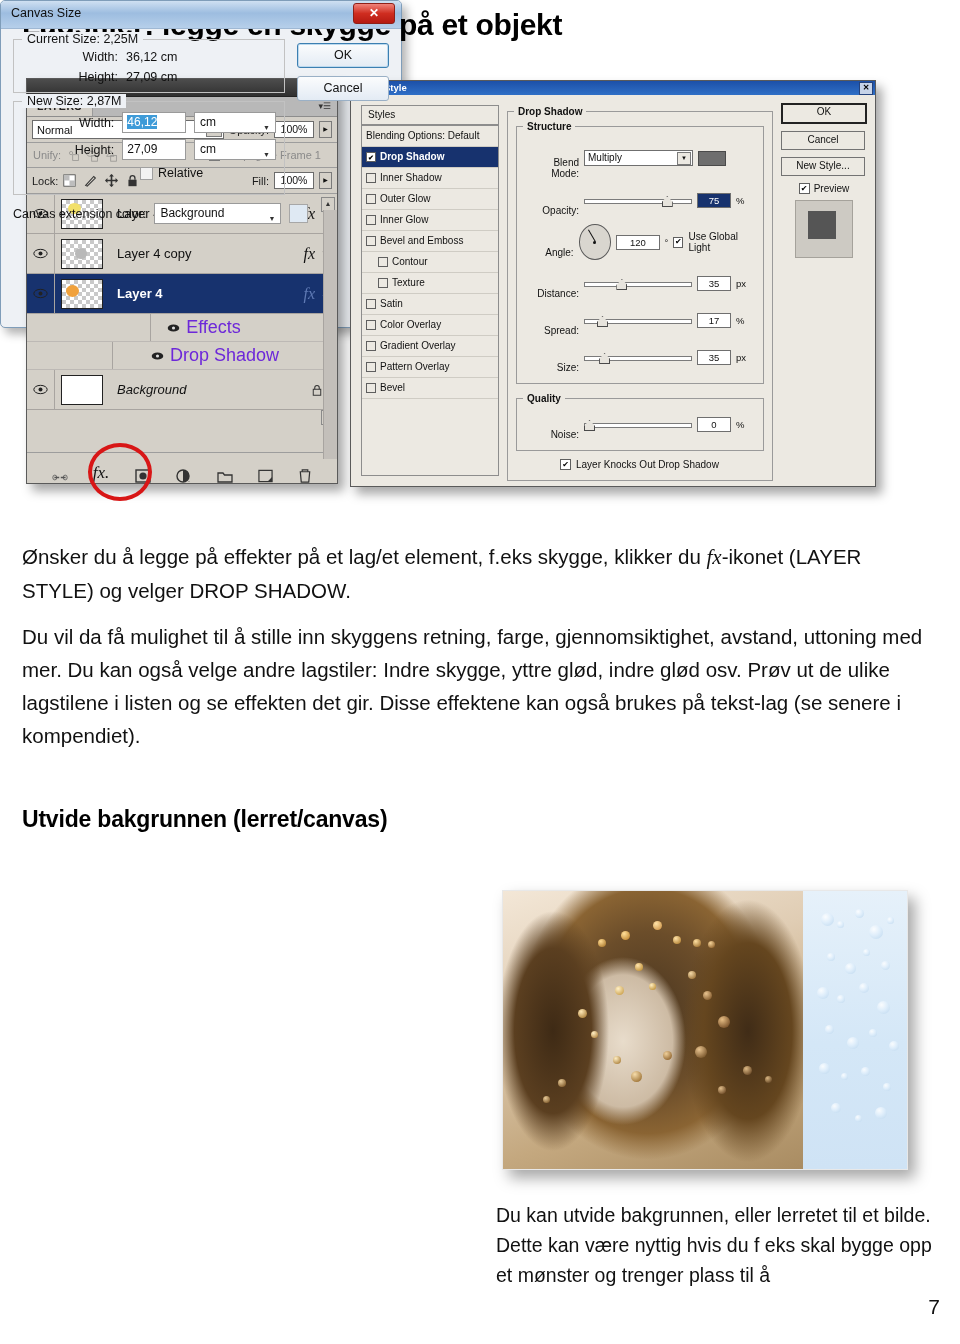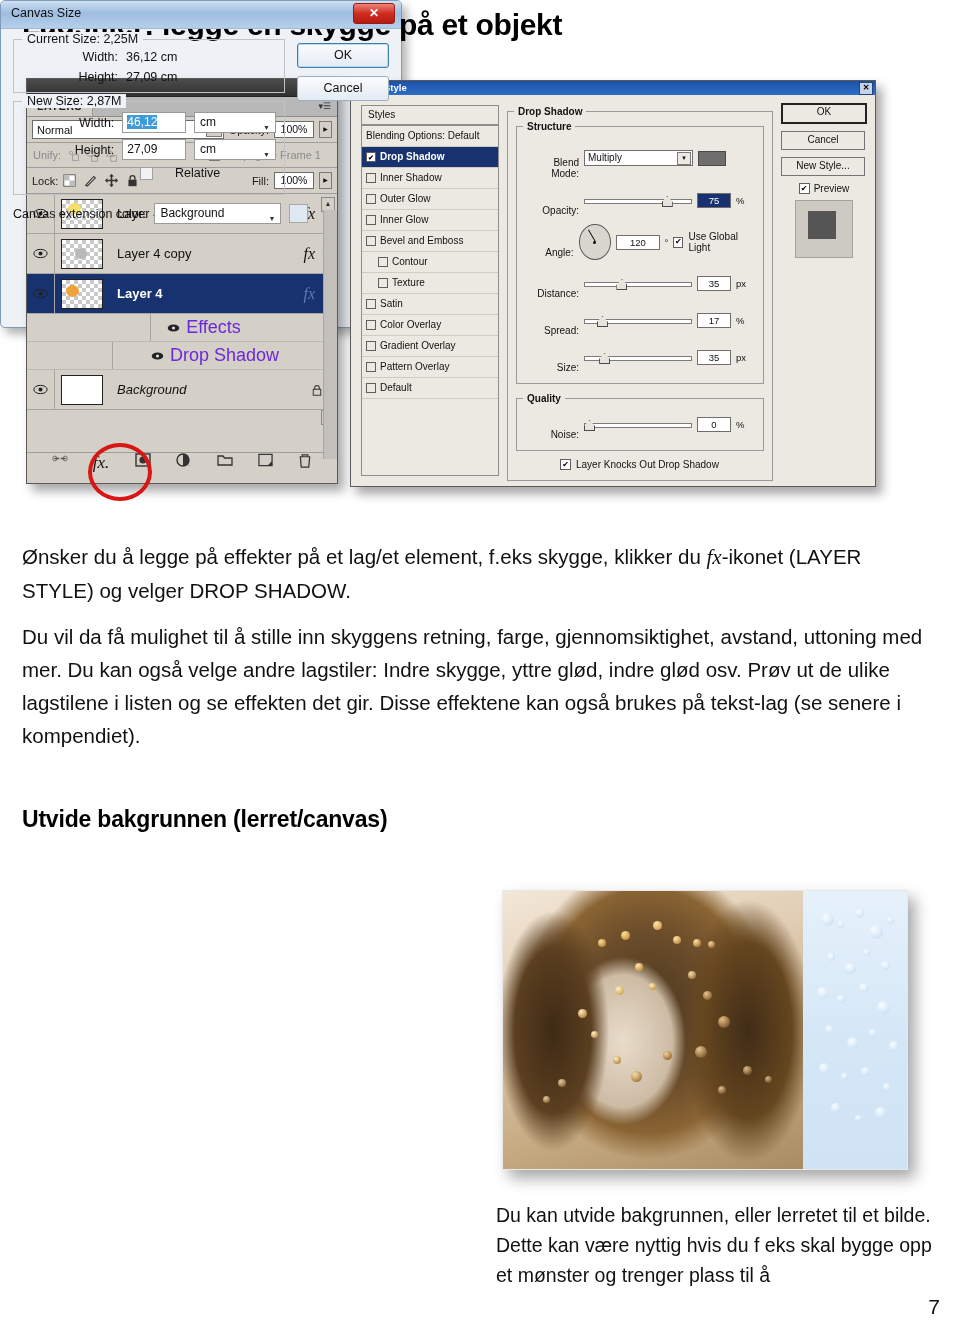--- a/index.html
+++ b/index.html
@@ -133,21 +133,21 @@
   .eyesm{width:13px;height:10px;margin-left:16px;margin-right:6px;}
   .sub-row.deep .eyesm{margin-left:38px;}
   .bg-thumb{width:40px;height:28px;border:1.5px solid #222;margin-left:6px;background:#fff;}
   .bg-name{flex:1;padding-left:14px;font-size:13px;font-style:italic;color:#111;}
 
   .scroll-col{
     position:absolute;right:0;top:0;width:13px;height:100%;background:#c3bfba;border-left:1px solid #a8a4a0;
   }
   .lp-bottombar{
     position:absolute;left:0;right:0;bottom:0;height:30px;background:#d4d0c8;
-    border-top:1px solid #9d9d9d;display:flex;align-items:flex-start;
+    border-top:1px solid #9d9d9d;display:flex;align-items:flex-end;
     justify-content:space-around;padding:0 12px;
   }
   .redcircle{
     position:absolute;left:88px;top:443px;width:56px;height:50px;
     border:4px solid #d81616;border-radius:50%;
   }
   .lp-updn{
     position:absolute;right:2px;width:12px;height:13px;background:#d4d0c8;
     border:1px solid #8a8a8a;font-size:7px;text-align:center;line-height:12px;color:#333;
   }
@@ -268,21 +268,21 @@
   .cgroup>.clabel{position:absolute;top:-8px;left:8px;background:#eef1f5;padding:0 5px;font-size:12.5px;}
   .crow{display:flex;align-items:center;justify-content:flex-start;gap:8px;margin-bottom:6px;font-size:12.5px;}
   .crow .lab{width:96px;text-align:right;}
   .cinput{width:60px;height:19px;background:#fff;border:1px solid #9a9a9a;font-size:12px;line-height:19px;padding-left:4px;}
   .cinput.hl span{background:#3e9bd8;color:#fff;}
   .cdd{
     width:78px;height:19px;background:#fff;border:1px solid #9a9a9a;font-size:12px;line-height:19px;
     padding-left:5px;position:relative;
   }
   .cdd .dar{position:absolute;right:5px;top:5px;font-size:7px;color:#333;}
-  .crel{display:flex;align-items:center;gap:22px;margin:2px 0 6px 118px;font-size:12.5px;}
+  .crel{display:flex;align-items:center;gap:5px;margin:2px 0 6px 118px;font-size:12.5px;}
   .cchk{width:11px;height:11px;border:1px solid #a0a0a0;background:#f2f2f2;}
   .anchor-wrap{display:flex;align-items:flex-start;gap:8px;margin-left:20px;}
   .anchor-lab{width:74px;text-align:right;font-size:12.5px;padding-top:4px;}
   .anchor-grid{display:grid;grid-template-columns:repeat(3,21px);grid-template-rows:repeat(3,21px);}
   .acell{border:1px solid #bfbfbf;display:flex;align-items:center;justify-content:center;background:#fdfdfd;}
   .acell.cur{background:linear-gradient(#f4f4f4,#d8d8d8);border:1px solid #7d7d7d;border-radius:3px;}
   .cd-footer{display:flex;align-items:center;gap:8px;font-size:12.5px;margin-top:4px;}
   .colorbox{width:17px;height:17px;border:1px solid #a7a7a7;background:#dfe9f3;}
   .cd-btns{position:absolute;right:12px;top:14px;width:92px;}
   .cbtn{
@@ -553,21 +553,21 @@
         <div class="style-item">
           <span class="sbox"></span>
           <span>Gradient Overlay</span>
         </div>
         <div class="style-item">
           <span class="sbox"></span>
           <span>Pattern Overlay</span>
         </div>
         <div class="style-item">
           <span class="sbox"></span>
-          <span>Default</span>
+          <span>Bevel</span>
         </div>
       </div>
 
       <div class="ls-main">
         <div class="gbox">
           <span class="glabel">Drop Shadow</span>
 
           <div class="gbox sub" style="margin-top:4px;">
             <span class="glabel">Structure</span>
 

